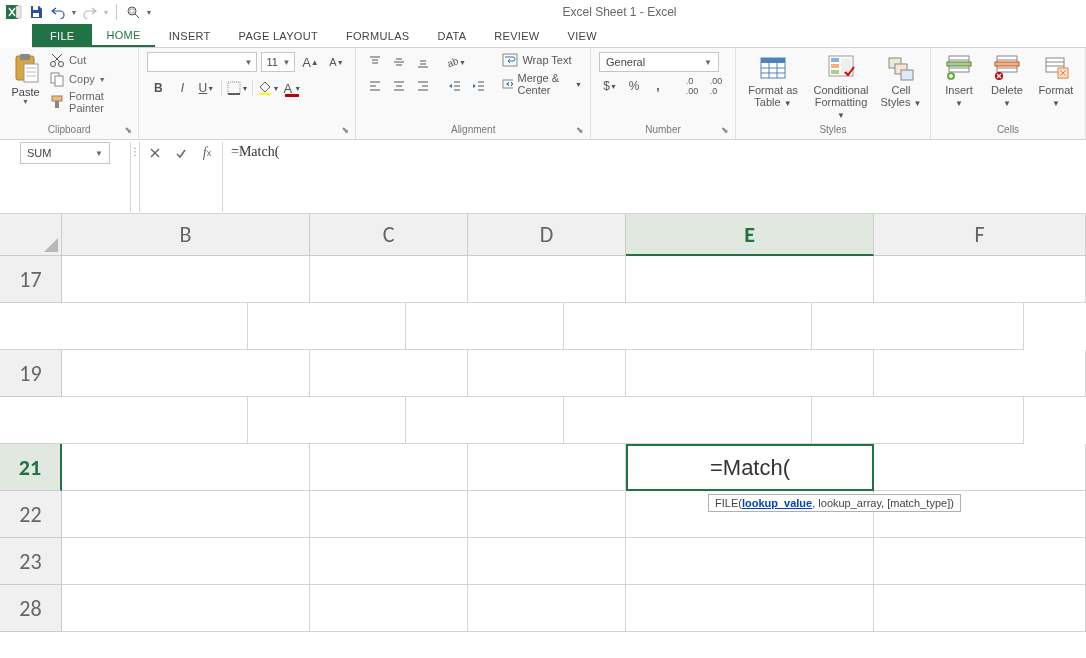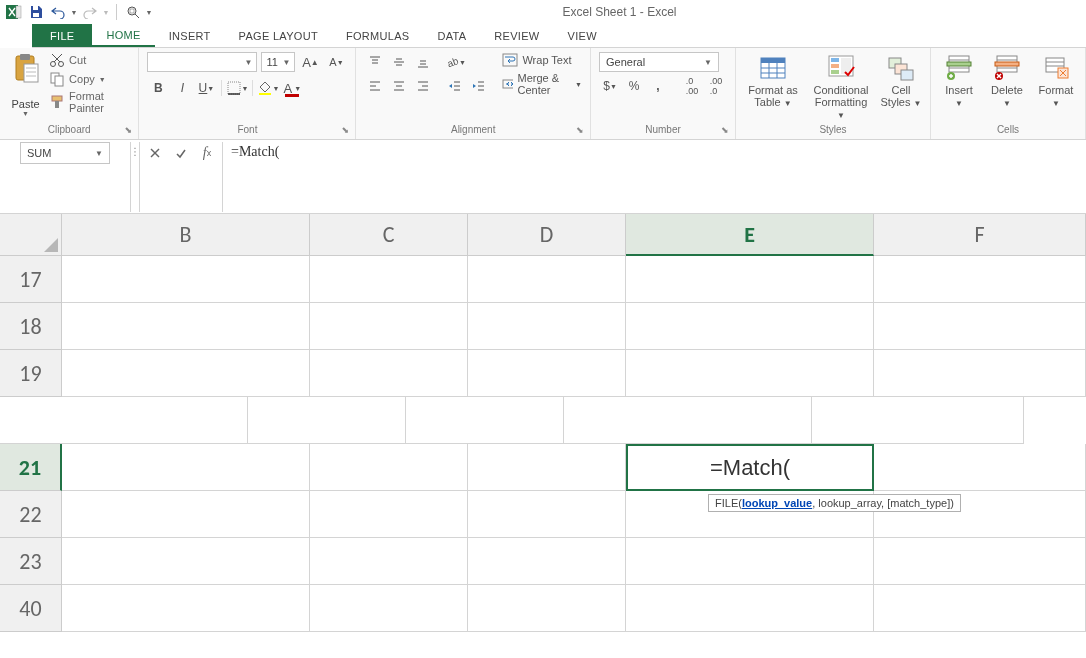--- a/index.html
+++ b/index.html
@@ -20,21 +20,21 @@
 
 .ribbon { height: 92px; background: #f9f9f9; border-bottom: 1px solid #d4d4d4; display: flex; }
 .group { border-right: 1px solid #e1e1e1; padding: 4px 8px 2px 8px; display: flex; flex-direction: column; position: relative; }
 .group-body { flex: 1; display: flex; align-items: flex-start; }
 .group-label { font-size: 10px; color: #777; text-align: center; padding: 2px 0; position: relative; }
 .group-launcher { position: absolute; right: 2px; bottom: 2px; width: 12px; height: 12px; color: #888; font-size: 9px; cursor: pointer; }
 
 
 .paste-btn { display: flex; flex-direction: column; align-items: center; width: 40px; cursor: pointer; }
 .paste-icon { width: 32px; height: 32px; }
-.paste-label { font-size: 11px; margin-top: 14px; }
+.paste-label { font-size: 11px; margin-top: 2px; }
 .clip-stack { display: flex; flex-direction: column; margin-left: 6px; gap: 3px; }
 .clip-item { display: flex; align-items: center; gap: 4px; font-size: 11px; color: #666; cursor: pointer; }
 .clip-item svg, .clip-item .mini { width: 16px; height: 16px; flex-shrink: 0; }
 
 
 .font-row1 { display: flex; align-items: center; gap: 4px; }
 .font-name { width: 110px; height: 20px; border: 1px solid #c6c6c6; background: #fff; display:flex; align-items:center; padding: 0 4px; font-size: 11px; cursor: pointer; position:relative; }
 .font-size { width: 34px; height: 20px; border: 1px solid #c6c6c6; background: #fff; display:flex; align-items:center; padding: 0 4px; font-size: 11px; cursor: pointer; }
 .dd-arrow { margin-left: auto; font-size: 8px; color: #666; }
 .btn-sm { width: 22px; height: 20px; display:flex; align-items:center; justify-content:center; cursor:pointer; color:#555; font-size:12px; }
@@ -236,21 +236,20 @@
           </div>
         <div class="btn-sm">
             <span style="font-size:13px;">A</span>
             <svg width="14" height="3" style="position:absolute;margin-top:14px;">
               <rect width="14" height="3" fill="#c00000"></rect>
             </svg>
             <span style="font-size:7px;margin-left:2px;">▼</span>
           </div>
       </div>
     </div>
-    <div class="group-label">Font</div>
     <div class="group-launcher">⬊</div>
   </div>
 
   <div class="group">
     <div class="group-body">
       <div class="align-grid">
         <div class="align-row">
           <div class="btn-sm">
               <svg width="14" height="14">
                 <line x1="2" y1="2" x2="12" y2="2" stroke="#555"></line>
@@ -483,21 +482,20 @@
   </div>
   <div class="grid-row">
       <div class="row-h">17</div>
       <div class="cell cB"></div>
       <div class="cell cC"></div>
       <div class="cell cD"></div>
       <div class="cell cE"></div>
       <div class="cell cF"></div>
     </div>
   <div class="grid-row">
-      <div class="row-h">18</div>
       <div class="cell cB"></div>
       <div class="cell cC"></div>
       <div class="cell cD"></div>
       <div class="cell cE"></div>
       <div class="cell cF"></div>
     </div>
   <div class="grid-row">
       <div class="row-h">19</div>
       <div class="cell cB"></div>
       <div class="cell cC"></div>
@@ -535,20 +533,20 @@
     </div>
   <div class="grid-row">
       <div class="row-h">23</div>
       <div class="cell cB"></div>
       <div class="cell cC"></div>
       <div class="cell cD"></div>
       <div class="cell cE"></div>
       <div class="cell cF"></div>
     </div>
   <div class="grid-row">
-      <div class="row-h">40</div>
+      <div class="row-h">28</div>
       <div class="cell cB"></div>
       <div class="cell cC"></div>
       <div class="cell cD"></div>
       <div class="cell cE"></div>
       <div class="cell cF"></div>
     </div>
 </div>
 
 </body></html>

